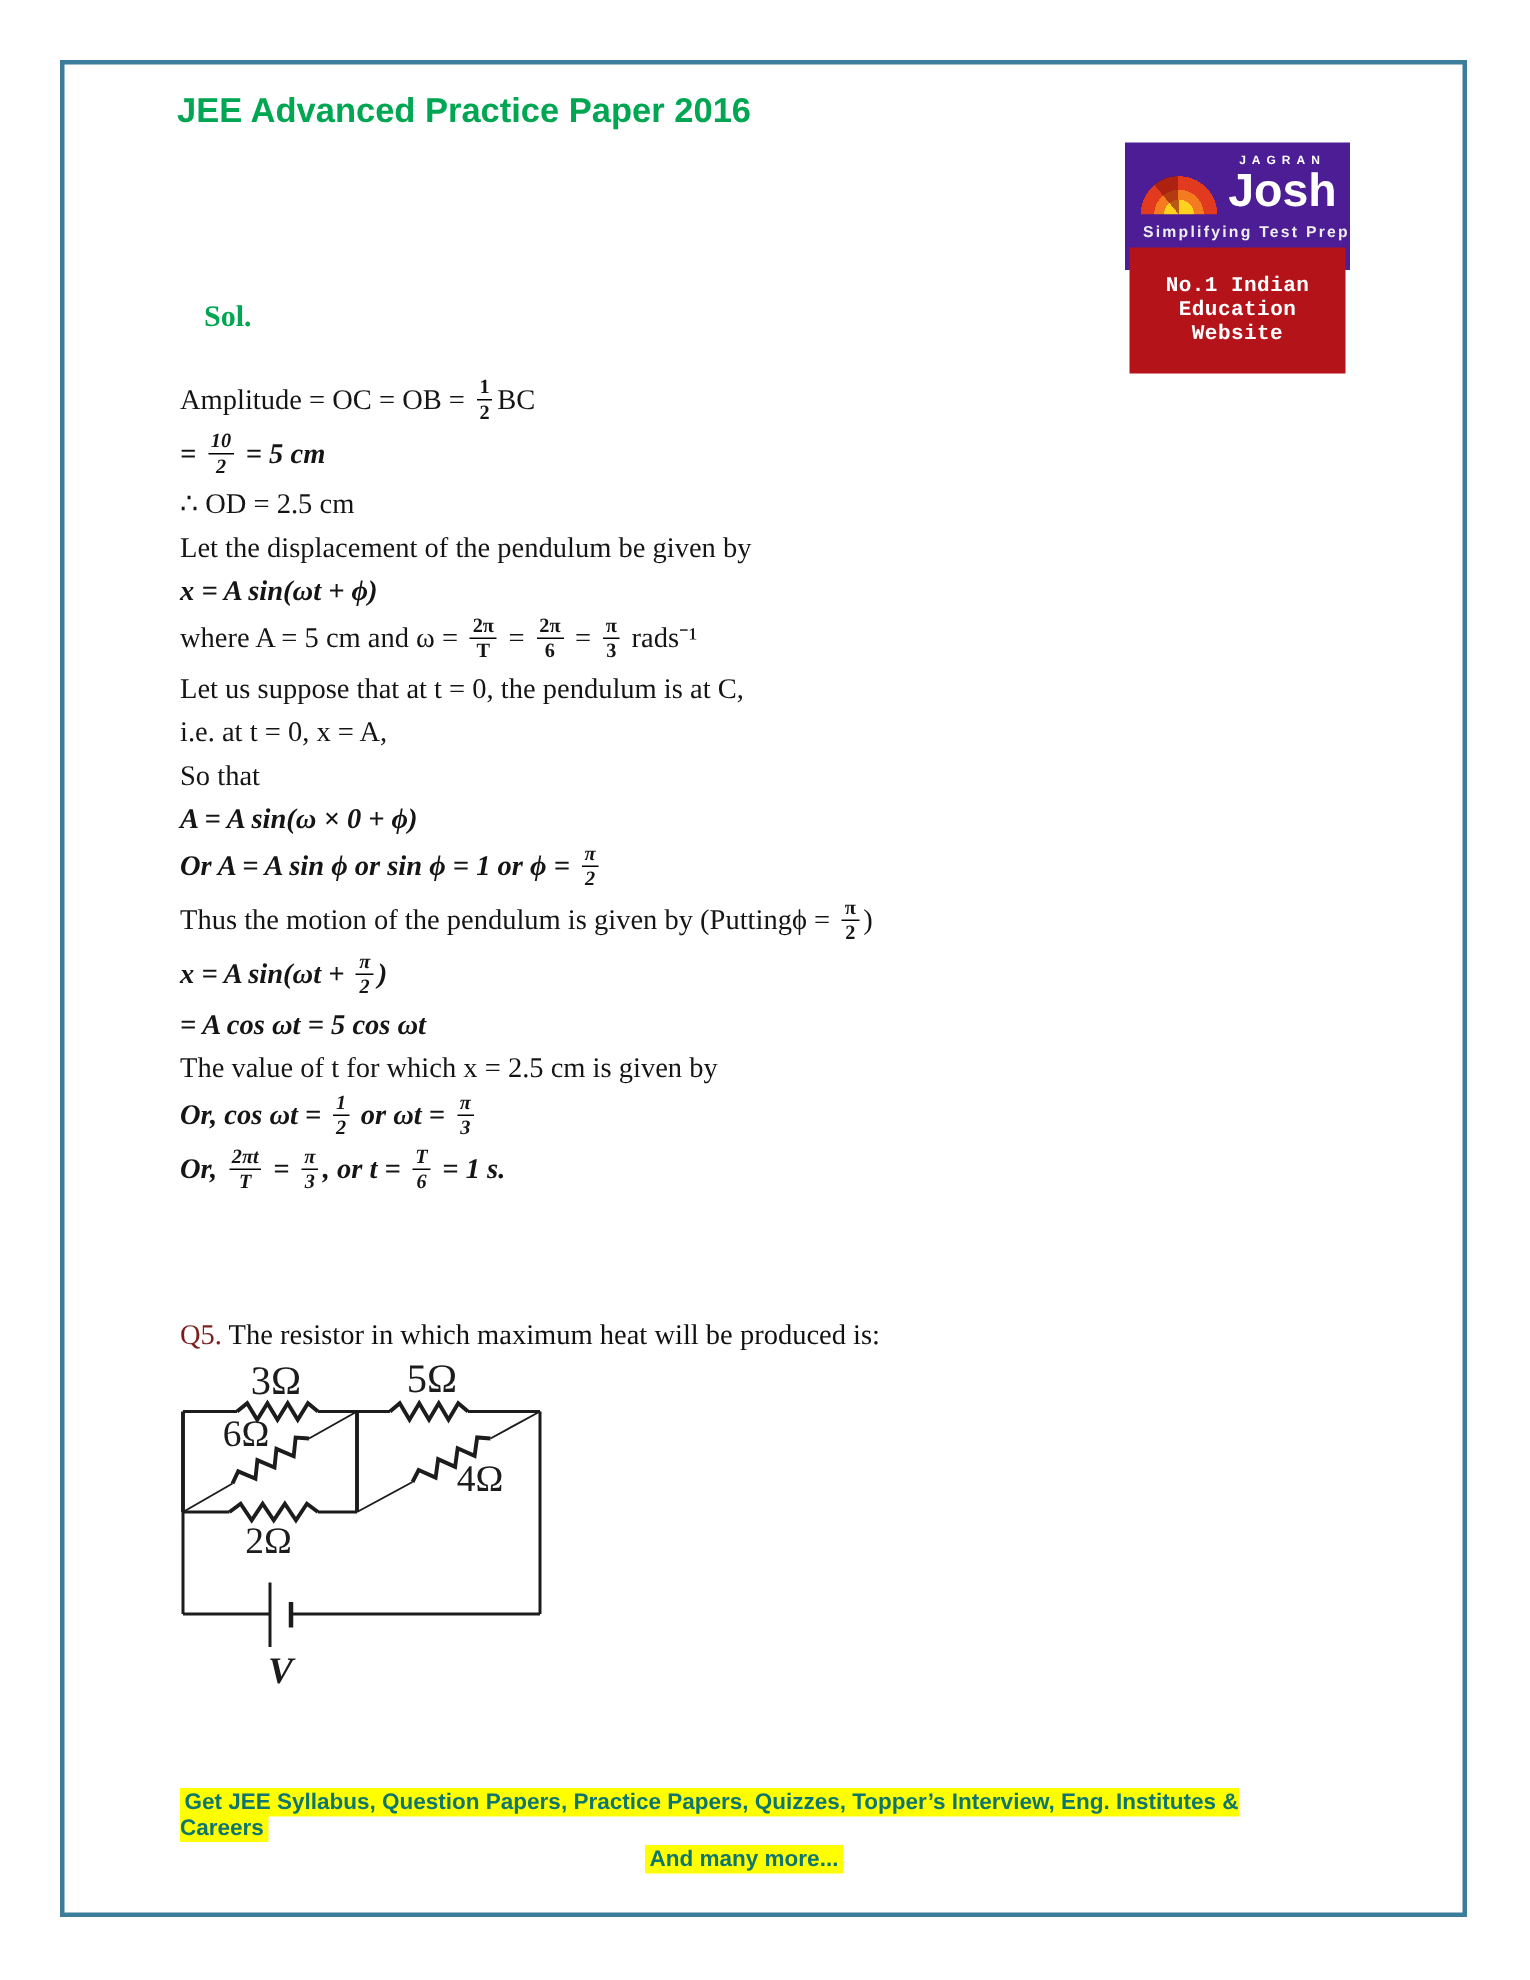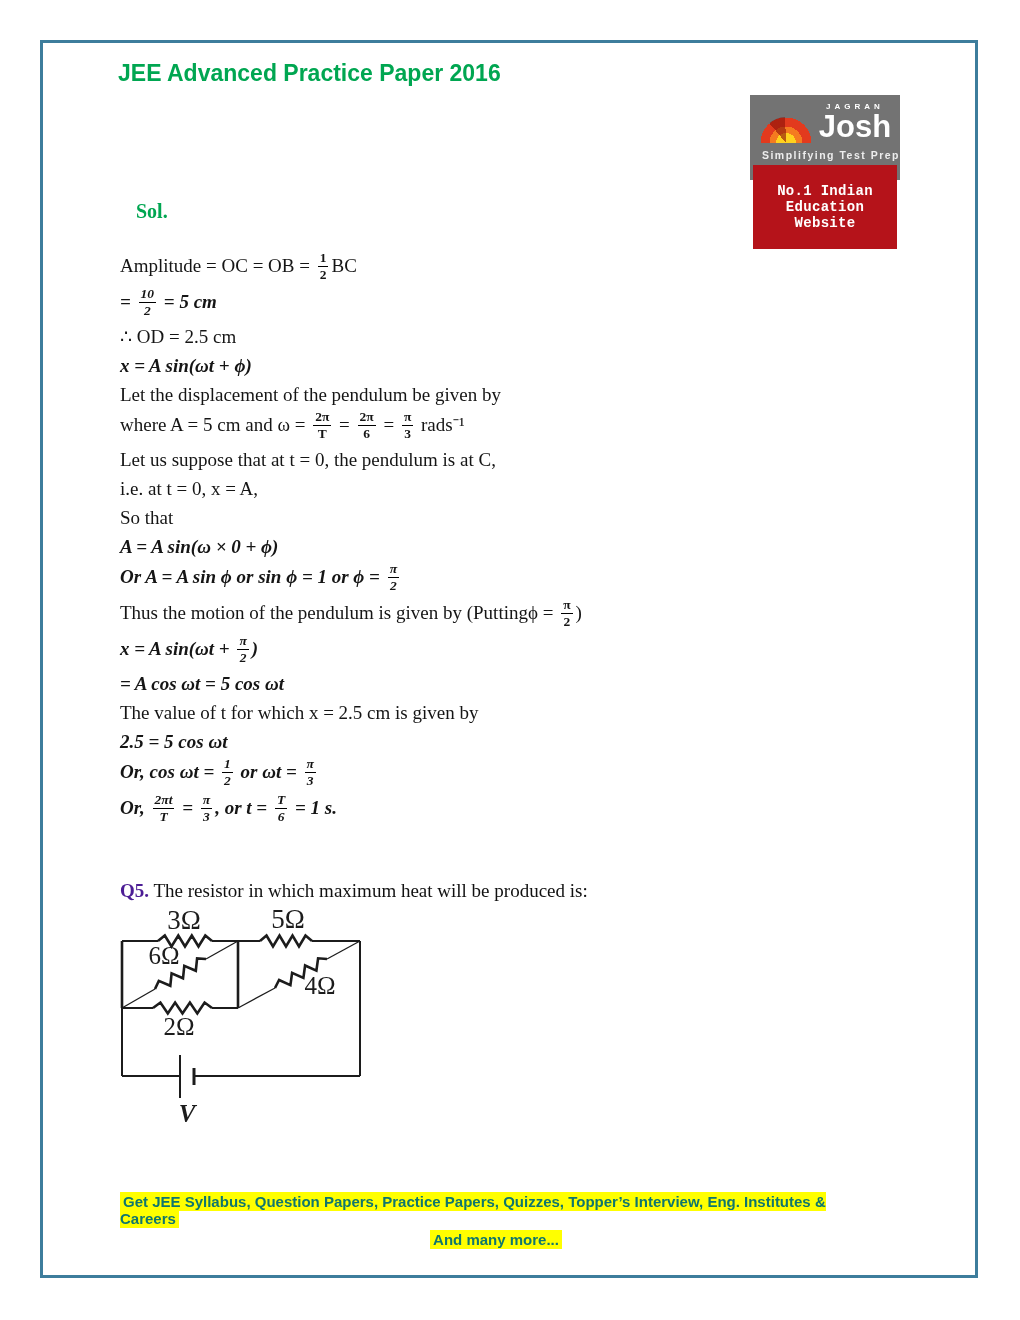--- a/index.html
+++ b/index.html
@@ -12,21 +12,21 @@
     border:3px solid #3d7d9c;
   }
   .title{
     position:absolute;left:118px;top:60px;
     font-family:"Liberation Sans",sans-serif;font-weight:bold;
     font-size:23px;color:#00a651;letter-spacing:0px;
   }
   
   .logo{
     position:absolute;left:750px;top:95px;width:150px;height:85px;
-    background:#737373;box-sizing:border-box;padding-top:7px;
+    background:#4c1d95;box-sizing:border-box;padding-top:7px;
   }
   .logo-top{display:flex;align-items:flex-end;padding:0 8px 0 10px;}
   .logo-arc{
     width:52px;height:26px;border-radius:52px 52px 0 0;flex:0 0 auto;
     background:
       conic-gradient(from -90deg at 50% 100%, rgba(0,0,0,0) 0 50deg, rgba(140,18,8,0.62) 50deg 88deg, rgba(0,0,0,0) 88deg),
       radial-gradient(circle at 50% 100%, #ffd21e 0 10px, #f47b20 10px 16.5px, #e23a1e 16.5px 25.5px, rgba(0,0,0,0) 25.5px);
   }
   .logo-text{flex:1;text-align:center;margin-left:6px;}
   .logo-jagran{
@@ -59,21 +59,21 @@
   .line.m{font-style:italic;font-weight:600;}
   .frac{
     display:inline-block;vertical-align:middle;text-align:center;
     font-size:13.5px;line-height:1.15;font-weight:600;margin:1px 3px;
     transform:translateY(-2px);
   }
   .frac .num{display:block;border-bottom:1.4px solid #000;padding:0 2px;}
   .frac .den{display:block;padding:0 2px;}
   
   .question{position:absolute;left:120px;top:880px;font-size:19px;white-space:nowrap;}
-  .qnum{color:#4c1d95;font-weight:bold;}
+  .qnum{color:#7f1d1d;font-weight:normal;}
   
   .circuit{position:absolute;left:100px;top:895px;}
   .circuit line, .circuit polyline{stroke:#1c1c1c;fill:none;}
   .circuit text{
     font-family:"Liberation Serif",serif;fill:#1c1c1c;text-anchor:middle;
   }
   .r-label-big{font-size:27px;}
   .r-label{font-size:25px;}
   .v-label{font-size:25px;font-style:italic;font-weight:bold;}
   
@@ -102,33 +102,32 @@
   <div class="logo-tagline">Simplifying Test Prep</div>
   <div class="logo-banner">No.1 Indian Education Website</div>
 </div>
 
 <div class="sol-label">Sol.</div>
 
 <div class="solution">
     <div class="line">Amplitude = OC = OB = <span class="frac"><span class="num">1</span><span class="den">2</span></span>BC</div>
     <div class="line m">= <span class="frac"><span class="num">10</span><span class="den">2</span></span> = 5 cm</div>
     <div class="line">∴ OD = 2.5 cm</div>
+    <div class="line">Let the displacement of the pendulum be given by</div>
     <div class="line m">x = A sin(ωt + ϕ)</div>
-    <div class="line">Let the displacement of the pendulum be given by</div>
     <div class="line">where A = 5 cm and ω = <span class="frac"><span class="num">2π</span><span class="den">T</span></span> = <span class="frac"><span class="num">2π</span><span class="den">6</span></span> = <span class="frac"><span class="num">π</span><span class="den">3</span></span> rads⁻¹</div>
     <div class="line">Let us suppose that at t = 0, the pendulum is at C,</div>
     <div class="line">i.e. at t = 0, x = A,</div>
     <div class="line">So that</div>
     <div class="line m">A = A sin(ω × 0 + ϕ)</div>
     <div class="line m">Or A = A sin ϕ or sin ϕ = 1 or ϕ = <span class="frac"><span class="num">π</span><span class="den">2</span></span></div>
     <div class="line">Thus the motion of the pendulum is given by (Puttingϕ = <span class="frac"><span class="num">π</span><span class="den">2</span></span>)</div>
     <div class="line m">x = A sin(ωt + <span class="frac"><span class="num">π</span><span class="den">2</span></span>)</div>
     <div class="line m">= A cos ωt = 5 cos ωt</div>
     <div class="line">The value of t for which x = 2.5 cm is given by</div>
-    <div class="line m">2.5 = 5 cos ωt</div>
     <div class="line m">Or,  cos ωt = <span class="frac"><span class="num">1</span><span class="den">2</span></span> or ωt = <span class="frac"><span class="num">π</span><span class="den">3</span></span></div>
     <div class="line m">Or,  <span class="frac"><span class="num">2πt</span><span class="den">T</span></span> = <span class="frac"><span class="num">π</span><span class="den">3</span></span>, or t = <span class="frac"><span class="num">T</span><span class="den">6</span></span> = 1 s.</div>
   </div>
 
 <div class="question"><span class="qnum">Q5.</span><span> The resistor in which maximum heat will be produced is:</span></div>
 
 <svg class="circuit" width="290" height="245" viewBox="0 0 290 245">
 
   <line x1="22" y1="46" x2="58" y2="46" stroke-width="2"></line>
   <line x1="112" y1="46" x2="160" y2="46" stroke-width="2"></line>

